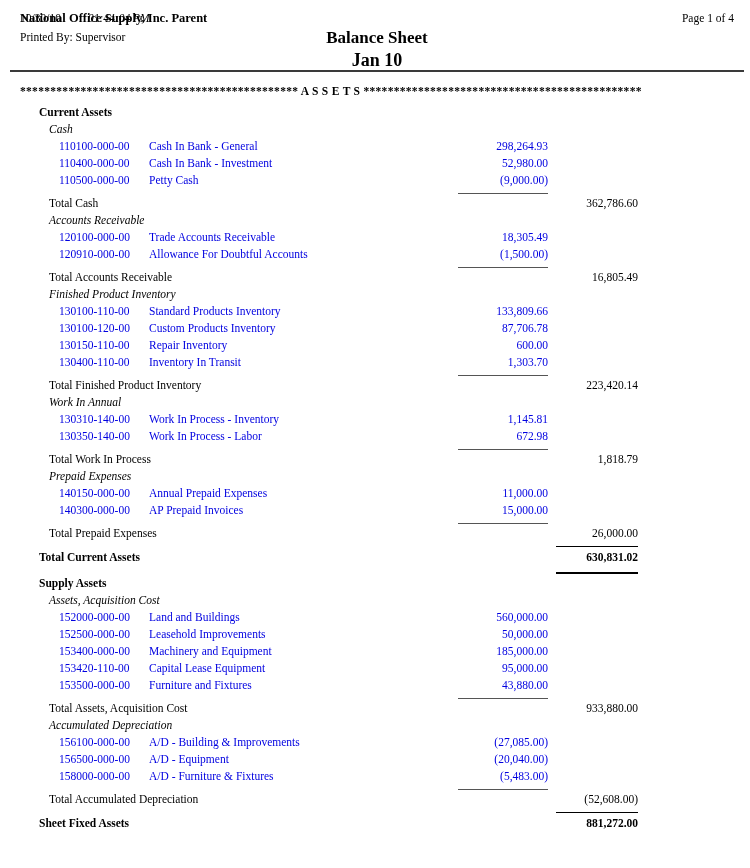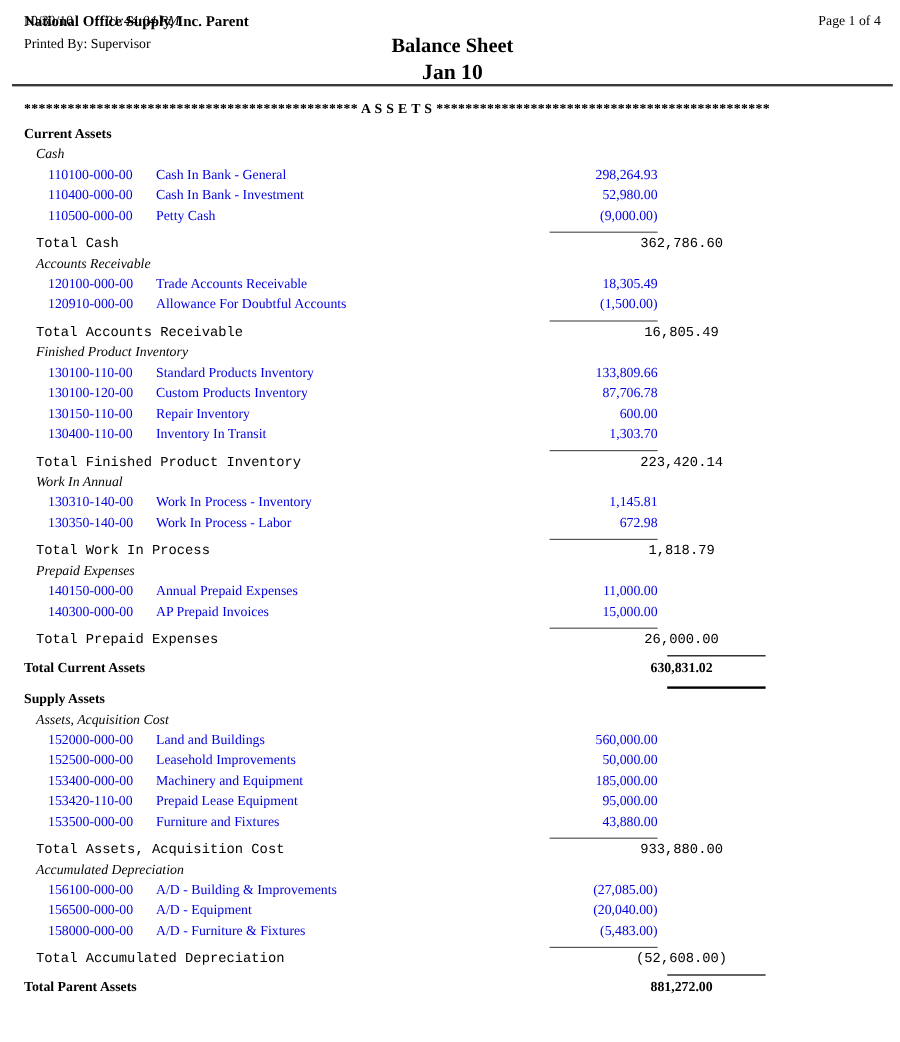--- a/index.html
+++ b/index.html
@@ -23,31 +23,31 @@
                   font-weight:bold; font-size:18px; }
   .hdr .pageno  { position:absolute; right:0; top:12px; }
 
   .hrule { border-top:2px solid #3a3a3a; margin:8px 6px 0 10px; }
 
   .banner { margin:13px 16px 7px 20px; font-size:11.5px; font-weight:bold;
             letter-spacing:0.3px; white-space:nowrap; overflow:hidden; }
 
   
   .report { position:relative; margin:2px 16px 0 20px; }
-  .row  { position:relative; height:17px; line-height:17px; white-space:nowrap; }
+  .row  { position:relative; height:17px; line-height:17px; white-space:nowrap;margin-left:19px; }
   .h1   { font-weight:bold; }
   .h2   { padding-left:10px;font-style:italic; }
   .acct { padding-left:20px; color:#0000e0; }
   .acct .num { display:inline-block; width:90px; }
-  .total { padding-left:10px;font-family:Liberation Mono, monospace; }
+  .total { padding-left:10px; }
   .grand { font-weight:bold; height:19px; line-height:19px; }
 
   .amt  { position:absolute; top:0; width:140px; text-align:right; }
   .amt1 { right:186px; color:#0000e0; }
-  .amt2 { right:96px; color:#000;text-align:center; }
+  .amt2 { right:96px; color:#000; }
   .grand .amt2 { font-weight:bold; }
 
   
   .rule { position:relative; height:6px; }
   .rule span { position:absolute; bottom:1px; border-bottom:1px solid #555; }
   .rule.rd span { right:186px; width:90px; }          
   .rule.rt span { right:96px;  width:82px; border-color:#000; }  
   .rule.rtk { height:8px; }
   .rule.rtk span { right:96px; width:82px; border-bottom:2.5px solid #000; }
 </style>
@@ -190,21 +190,21 @@
     </div>
     <div class="row acct">
       <span class="num">152500-000-00</span><span class="nm">Leasehold Improvements</span>
       <span class="amt amt1">50,000.00</span>
     </div>
     <div class="row acct">
       <span class="num">153400-000-00</span><span class="nm">Machinery and Equipment</span>
       <span class="amt amt1">185,000.00</span>
     </div>
     <div class="row acct">
-      <span class="num">153420-110-00</span><span class="nm">Prepaid Lease Equipment</span>
+      <span class="num">153420-110-00</span><span class="nm">Capital Lease Equipment</span>
       <span class="amt amt1">95,000.00</span>
     </div>
     <div class="row acct">
       <span class="num">153500-000-00</span><span class="nm">Furniture and Fixtures</span>
       <span class="amt amt1">43,880.00</span>
     </div>
     <div class="rule rd">
         <span></span>
       </div>
     <div class="row total">
@@ -229,18 +229,18 @@
         <span></span>
       </div>
     <div class="row total">
       <span class="lbl">Total Accumulated Depreciation</span>
       <span class="amt amt2">(52,608.00)</span>
     </div>
     <div class="rule rt">
         <span></span>
       </div>
     <div class="row grand">
-      <span class="lbl">Total Parent Assets</span>
+      <span class="lbl">Sheet Fixed Assets</span>
       <span class="amt amt2">881,272.00</span>
     </div>
 
   </div>
 </div>
 
 </body></html>

